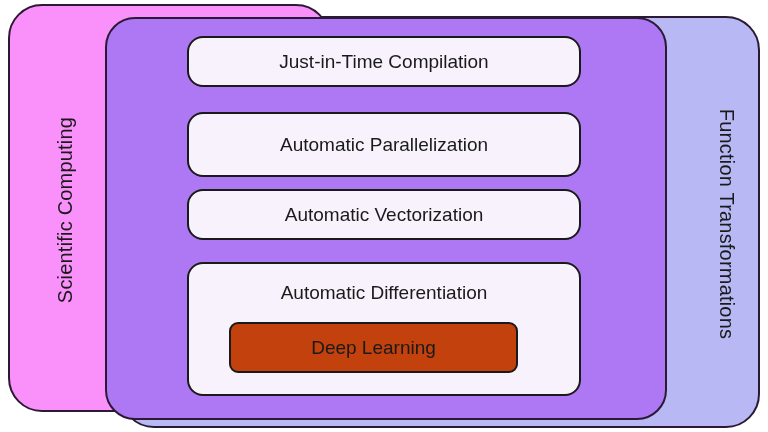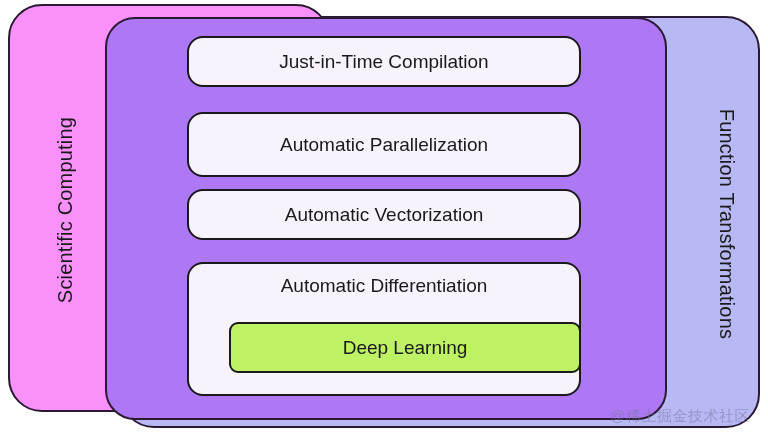--- a/index.html
+++ b/index.html
@@ -128,35 +128,35 @@
 
   #card-vectorization {
     top: 189px;
     height: 51px;
   }
 
   #card-differentiation {
     top: 262px;
     height: 134px;
     display: block;
-    padding-top: 4px;
+    padding-top: 11px;
   }
 
   #card-differentiation .card-label {
     display: block;
     line-height: 36px;
   }
 
   #card-deep-learning {
     position: absolute;
     left: 40px;
     top: 58px;
-    width: 352px;
+    width: 289px;
     height: 51px;
-    background: #bef264;
+    background: #c2410c;
     border: 2px solid #1a1a1a;
     border-radius: 9px;
     box-sizing: border-box;
     display: flex;
     align-items: center;
     justify-content: center;
   }
 
   #card-deep-learning .card-label {
     font-size: 19px;
@@ -203,15 +203,14 @@
     <span class="card-label">Automatic Vectorization</span>
   </div>
 
   <div class="feature-card" id="card-differentiation">
     <span class="card-label">Automatic Differentiation</span>
     <div id="card-deep-learning">
       <span class="card-label">Deep Learning</span>
     </div>
   </div>
 
-  <div id="watermark">@稀土掘金技术社区</div>
 
 </div>
 
 </body></html>

